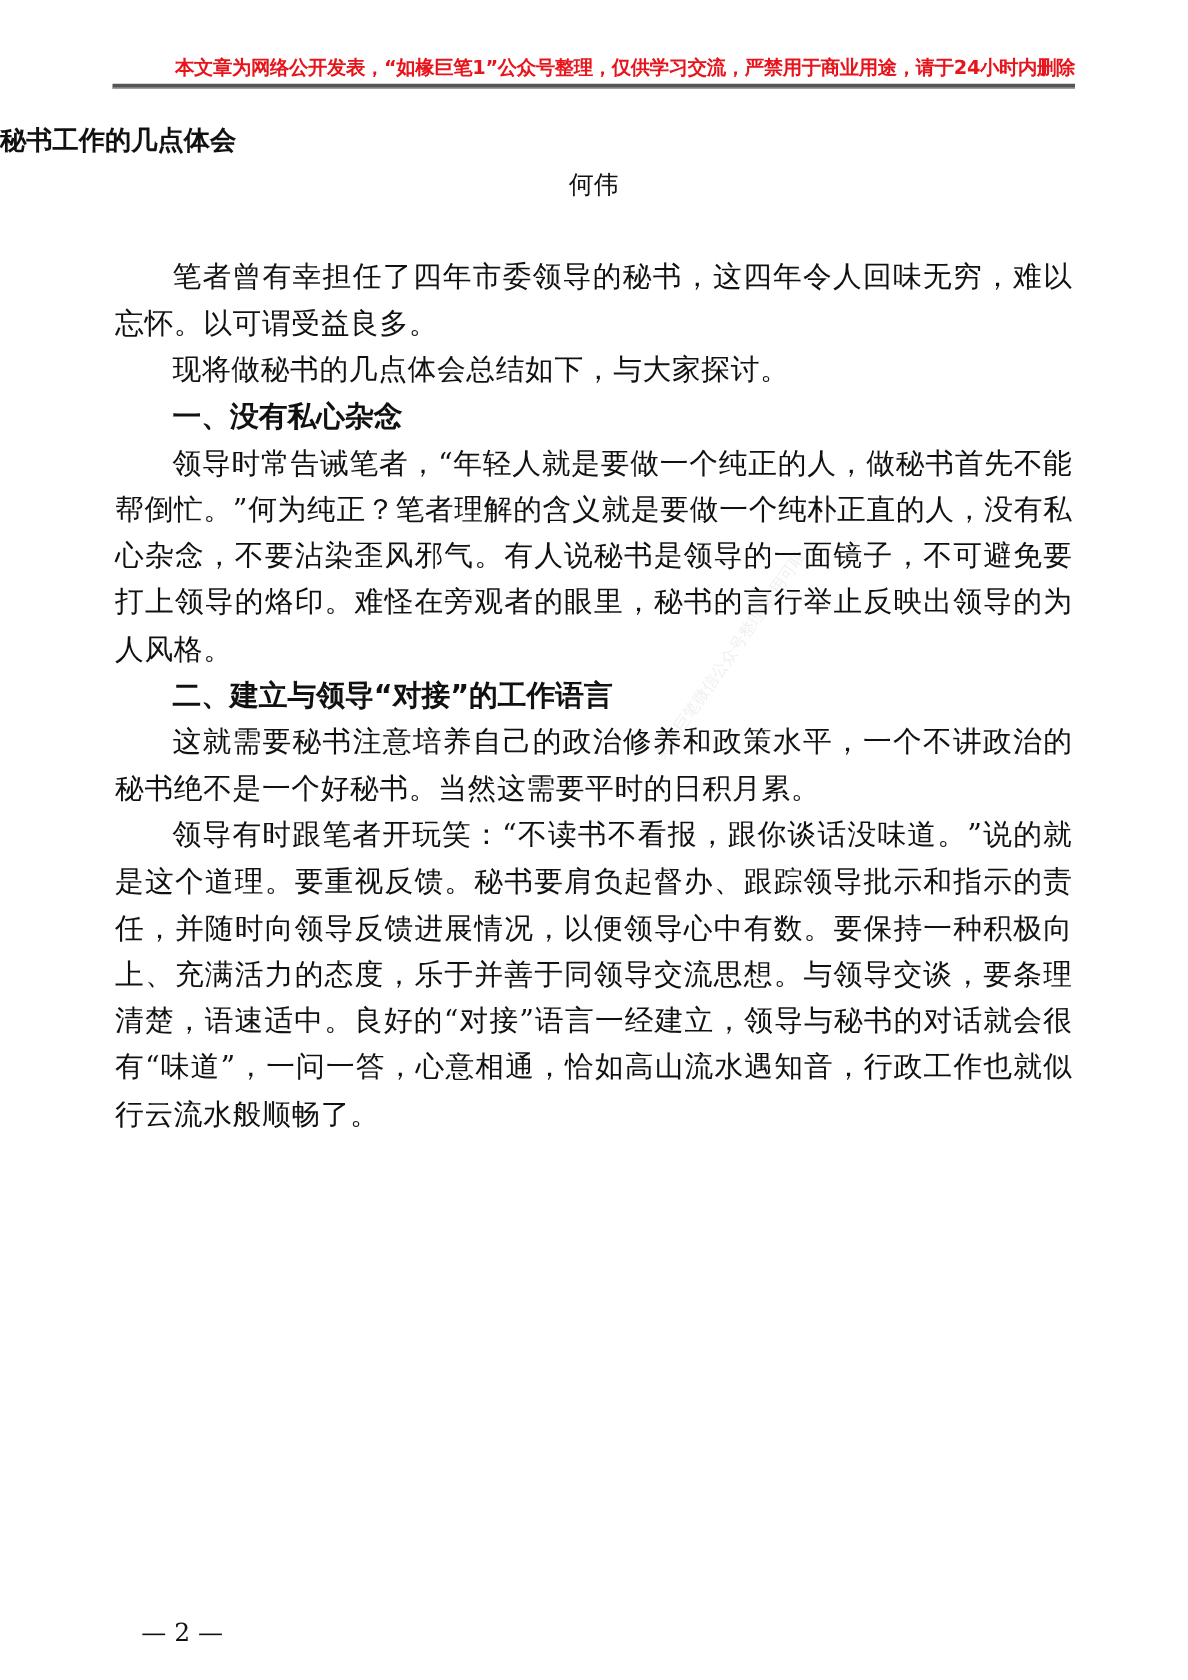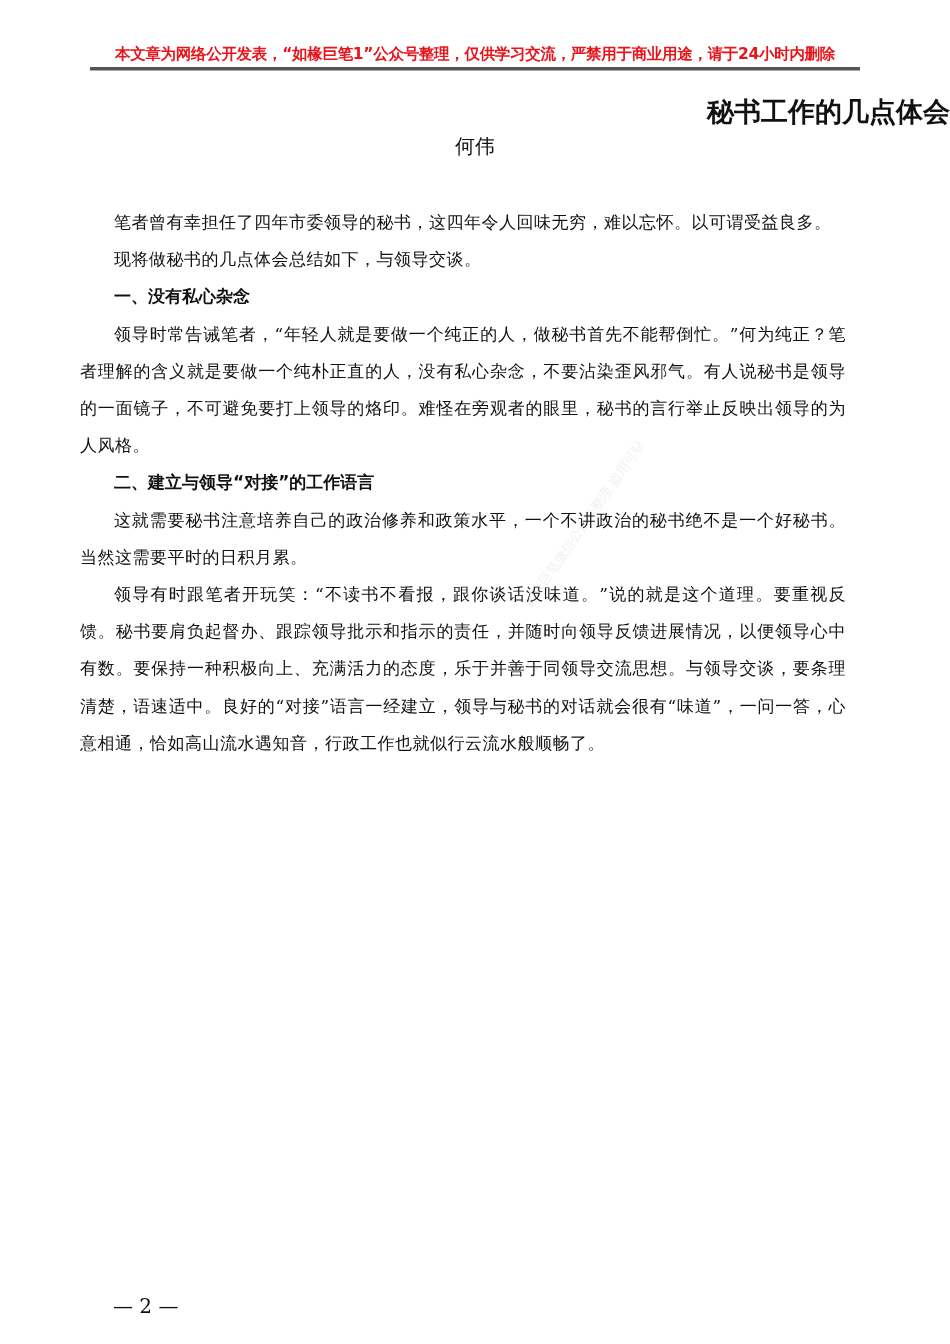--- a/index.html
+++ b/index.html
@@ -13,21 +13,21 @@
       position: relative;
       overflow: hidden;
       font-family: "DejaVu Serif", "Liberation Serif", serif;
       color: #111111;
     }
     .banner {
       position: absolute;
       left: 90px;
       top: 44px;
       width: 770px;
-      text-align: center;
+      text-align: right;
       color: #e8141c;
       font-family: "DejaVu Sans", "Liberation Sans", sans-serif;
       font-weight: bold;
       font-size: 15.5px;
       letter-spacing: -0.3px;
       white-space: nowrap;
       line-height: 20px;
     }
     .banner-rule {
       position: absolute;
@@ -36,41 +36,41 @@
       width: 770px;
       height: 3px;
       background: #555555;
       border-bottom: 1px solid #aaaaaa;
     }
     .title {
       position: absolute;
       left: 0;
       top: 98px;
       width: 950px;
-      text-align: right;
-      font-size: 27px;
+      text-align: left;
+      font-size: 21px;
       font-weight: bold;
       line-height: 28px;
     }
     .author {
       position: absolute;
       left: 0;
       top: 134px;
       width: 950px;
       text-align: center;
       font-size: 20px;
       line-height: 28px;
-      font-family: Liberation Mono, monospace;
+      font-family: Liberation Sans, sans-serif;
     }
     .body-text {
       position: absolute;
-      left: 80px;
+      left: 92px;
       top: 204px;
       width: 766px;
-      font-size: 17px;
+      font-size: 23px;
       line-height: 37.2px;
       text-align: justify;
       letter-spacing: 0.5px;
     }
     .body-text p {
       margin: 0;
       text-indent: 2em;
     }
     .body-text p.heading {
       font-family: "DejaVu Sans", "Liberation Sans", sans-serif;
@@ -106,21 +106,21 @@
 <div class="banner">本文章为网络公开发表，“如椽巨笔1”公众号整理，仅供学习交流，严禁用于商业用途，请于24小时内删除</div>
 <div class="banner-rule"></div>
 
 <div class="title">秘书工作的几点体会</div>
 <div class="author">何伟</div>
 
 <div class="watermark">如椽巨笔微信公众号整理 盗用可耻</div>
 
 <div class="body-text">
   <p>笔者曾有幸担任了四年市委领导的秘书，这四年令人回味无穷，难以忘怀。以可谓受益良多。</p>
-  <p>现将做秘书的几点体会总结如下，与领导交谈。</p>
+  <p>现将做秘书的几点体会总结如下，与大家探讨。</p>
   <p class="heading">一、没有私心杂念</p>
   <p>领导时常告诫笔者，“年轻人就是要做一个纯正的人，做秘书首先不能帮倒忙。”何为纯正？笔者理解的含义就是要做一个纯朴正直的人，没有私心杂念，不要沾染歪风邪气。有人说秘书是领导的一面镜子，不可避免要打上领导的烙印。难怪在旁观者的眼里，秘书的言行举止反映出领导的为人风格。</p>
   <p class="heading">二、建立与领导“对接”的工作语言</p>
   <p>这就需要秘书注意培养自己的政治修养和政策水平，一个不讲政治的秘书绝不是一个好秘书。当然这需要平时的日积月累。</p>
   <p>领导有时跟笔者开玩笑：“不读书不看报，跟你谈话没味道。”说的就是这个道理。要重视反馈。秘书要肩负起督办、跟踪领导批示和指示的责任，并随时向领导反馈进展情况，以便领导心中有数。要保持一种积极向上、充满活力的态度，乐于并善于同领导交流思想。与领导交谈，要条理清楚，语速适中。良好的“对接”语言一经建立，领导与秘书的对话就会很有“味道”，一问一答，心意相通，恰如高山流水遇知音，行政工作也就似行云流水般顺畅了。</p>
 </div>
 
 <div class="page-number">— 2 —</div>
 
 </body></html>

